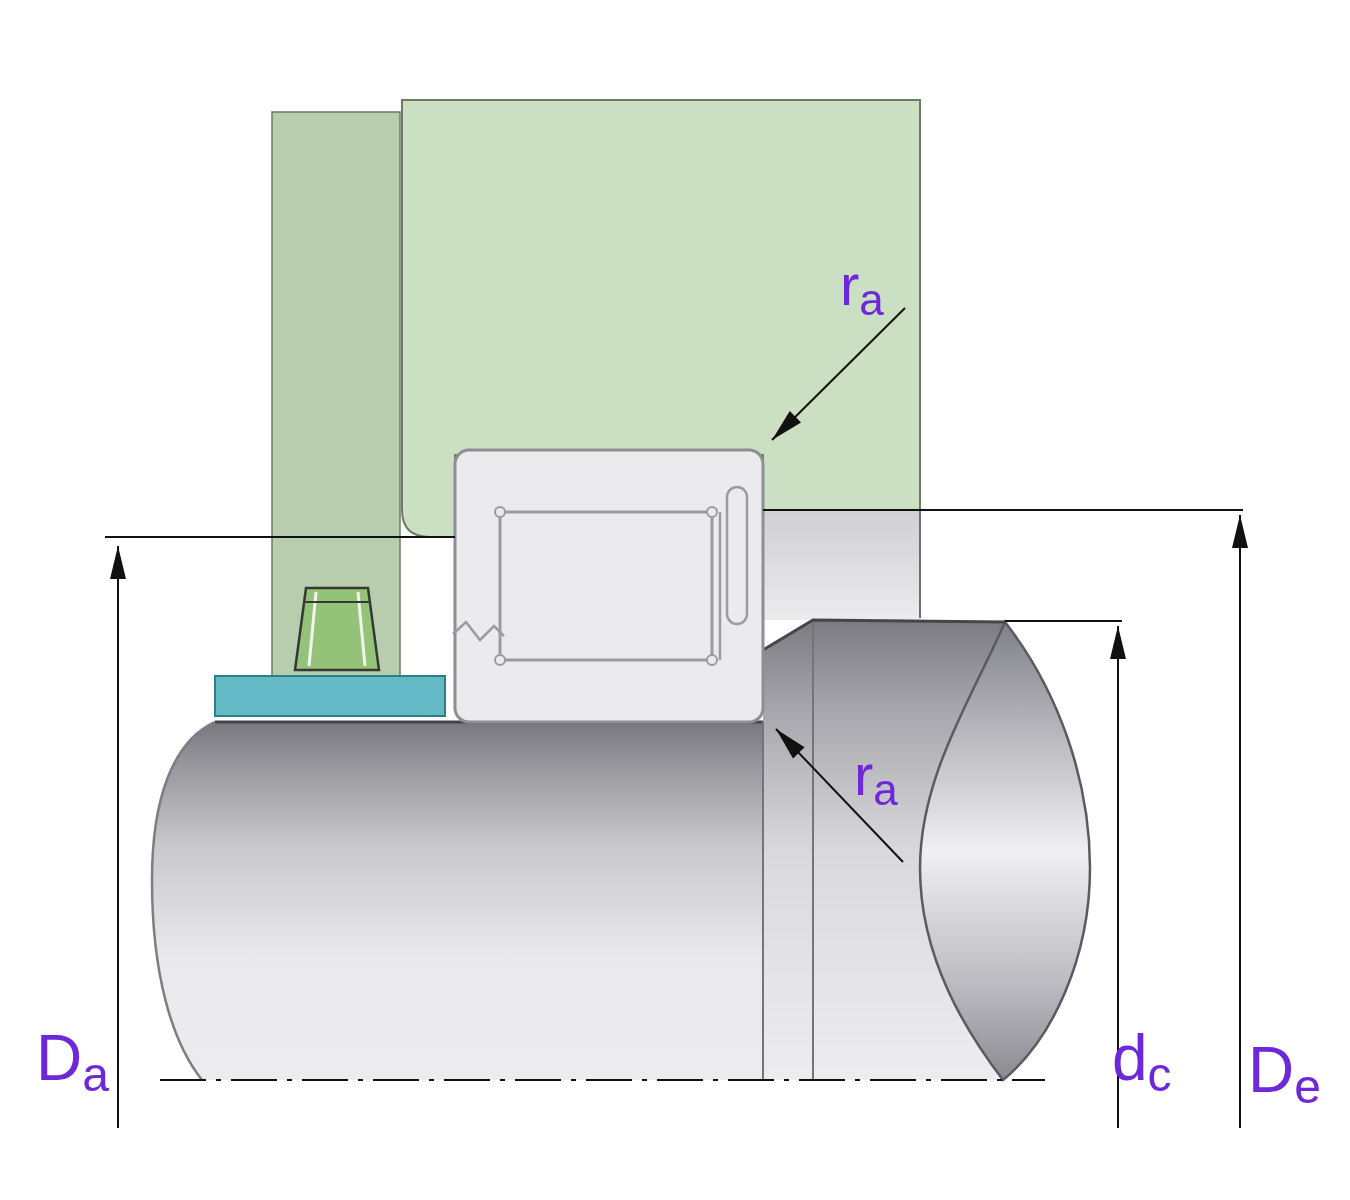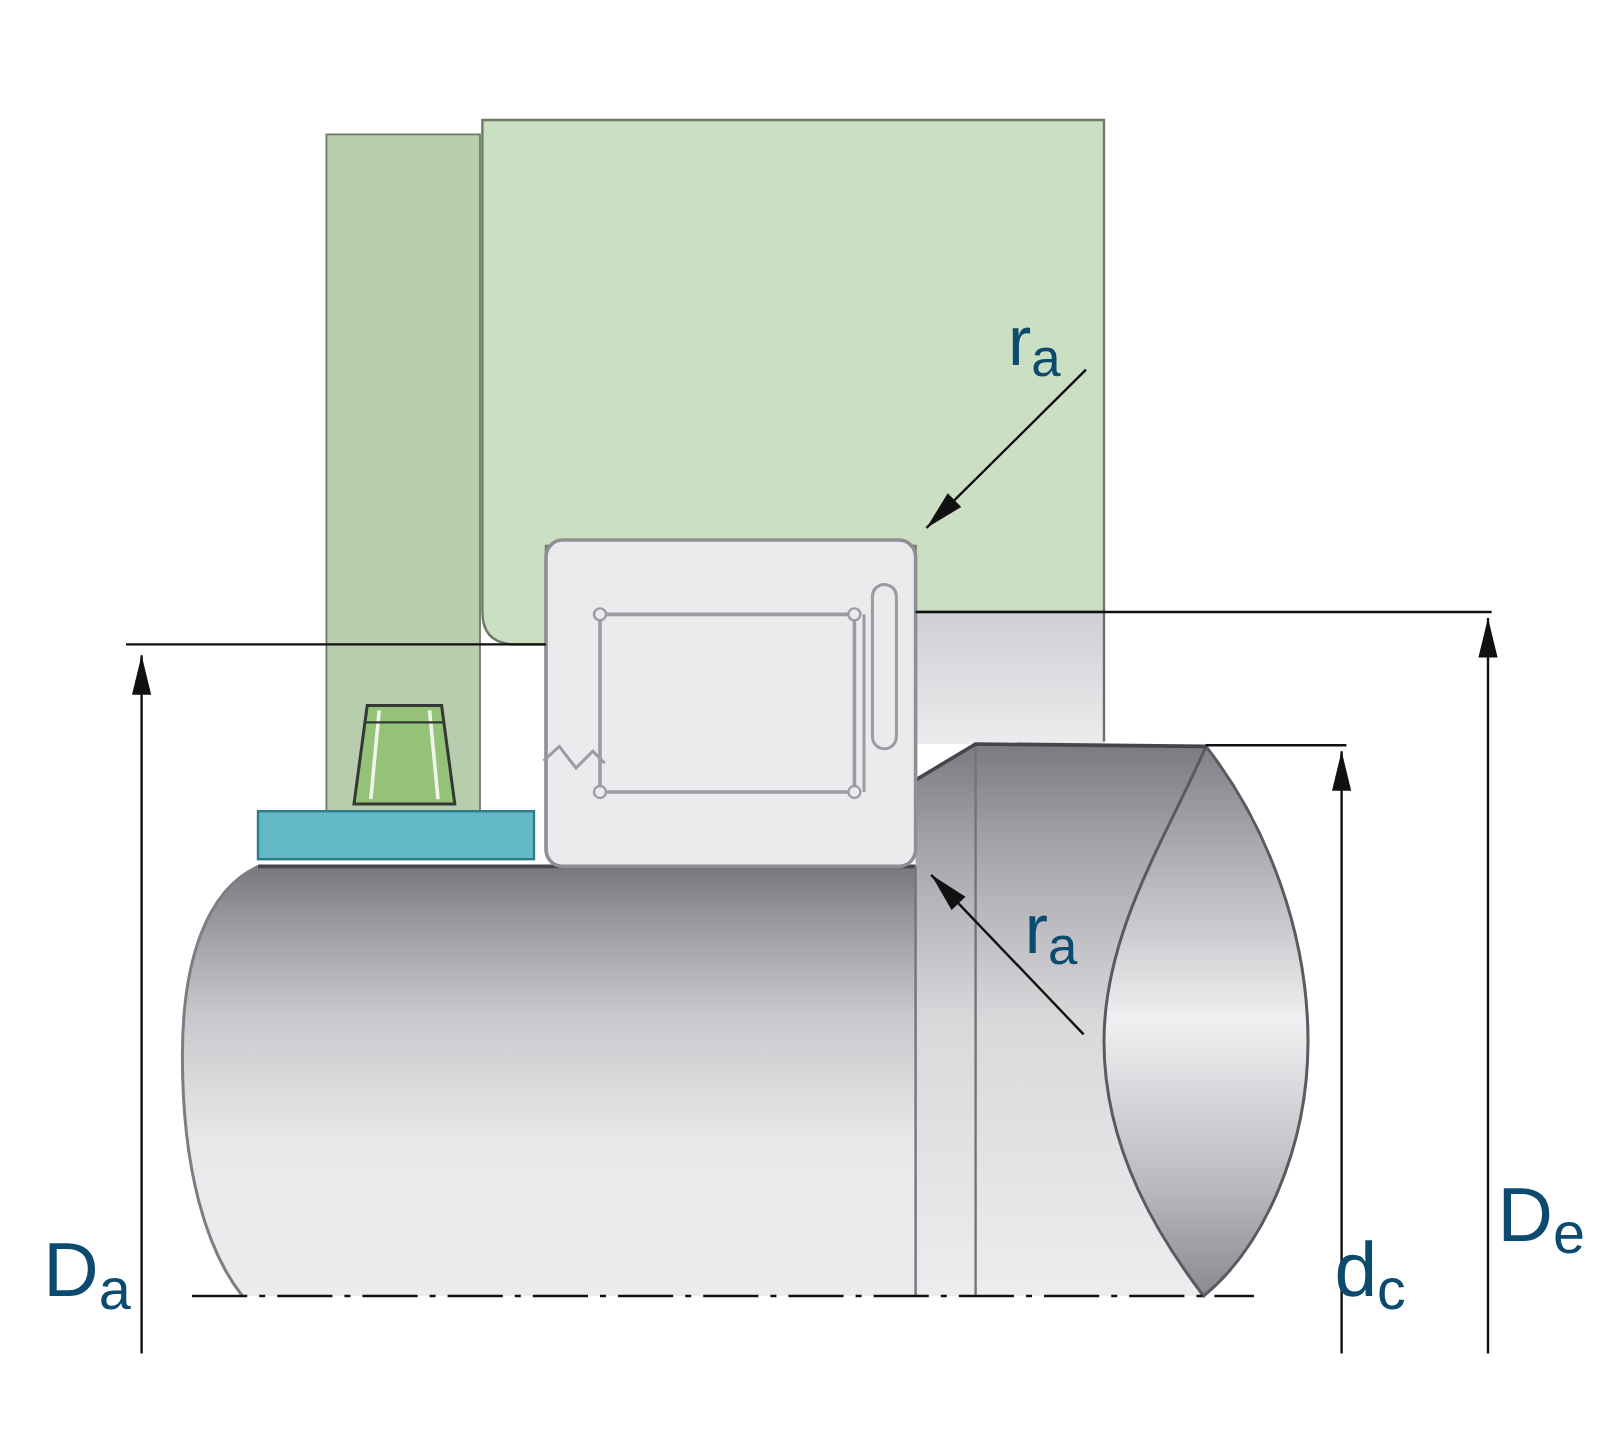--- a/index.html
+++ b/index.html
@@ -1,18 +1,18 @@
 <!DOCTYPE html>
 <html><head>
 <meta charset="utf-8">
 <style>
   html,body{margin:0;padding:0;background:#ffffff;}
   #stage{position:relative;width:1350px;height:1200px;background:#ffffff;overflow:hidden;}
   #stage svg{position:absolute;left:0;top:0;}
-  .lbl{position:absolute;font-family:"Liberation Sans","DejaVu Sans",sans-serif;color:#0c4a6e;line-height:1;white-space:nowrap;}
+  .lbl{position:absolute;font-family:"Liberation Sans","DejaVu Sans",sans-serif;color:#6d28d9;line-height:1;white-space:nowrap;}
   .lbl .m{font-size:64px;}
   .lbl .s{font-size:48px;vertical-align:-0.22em;}
   .lbl.small .m{font-size:58px;}
   .lbl.small .s{font-size:44px;}
 </style>
 </head>
 <body>
 
 <div id="stage">
   <svg width="1350" height="1200" viewBox="0 0 1350 1200">
@@ -102,14 +102,14 @@
   </svg>
 
   <div class="lbl small" style="left:840px;top:256px"><span class="m">r</span><span class="s">a</span></div>
 
   <div class="lbl small" style="left:854px;top:746px"><span class="m">r</span><span class="s">a</span></div>
 
   <div class="lbl" style="left:36px;top:1026px"><span class="m">D</span><span class="s">a</span></div>
 
   <div class="lbl" style="left:1112px;top:1026px"><span class="m">d</span><span class="s">c</span></div>
 
-  <div class="lbl" style="left:1248px;top:980px"><span class="m">D</span><span class="s">e</span></div>
+  <div class="lbl" style="left:1248px;top:1038px"><span class="m">D</span><span class="s">e</span></div>
 </div>
 
 </body></html>

